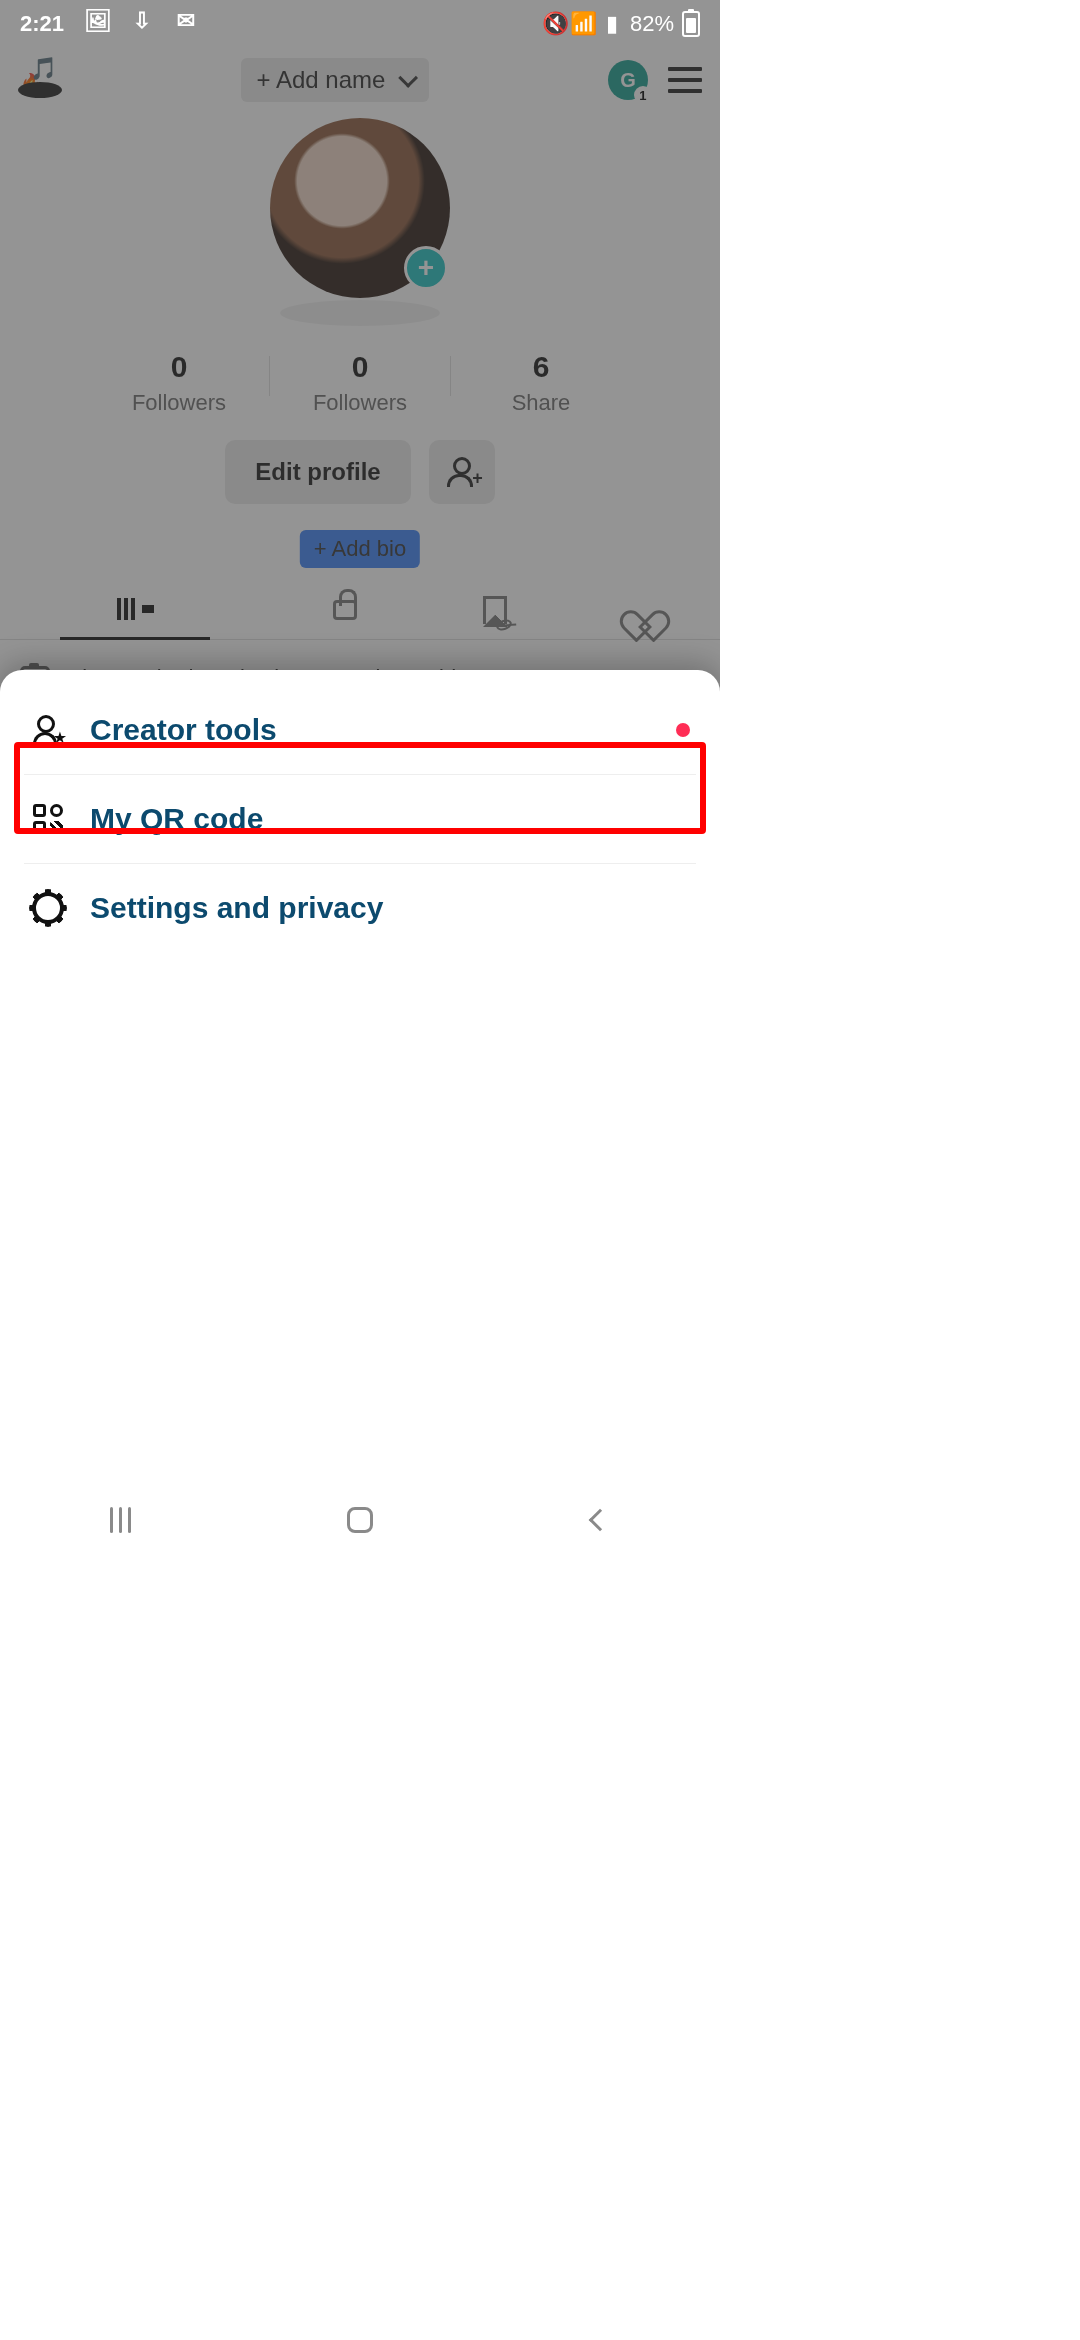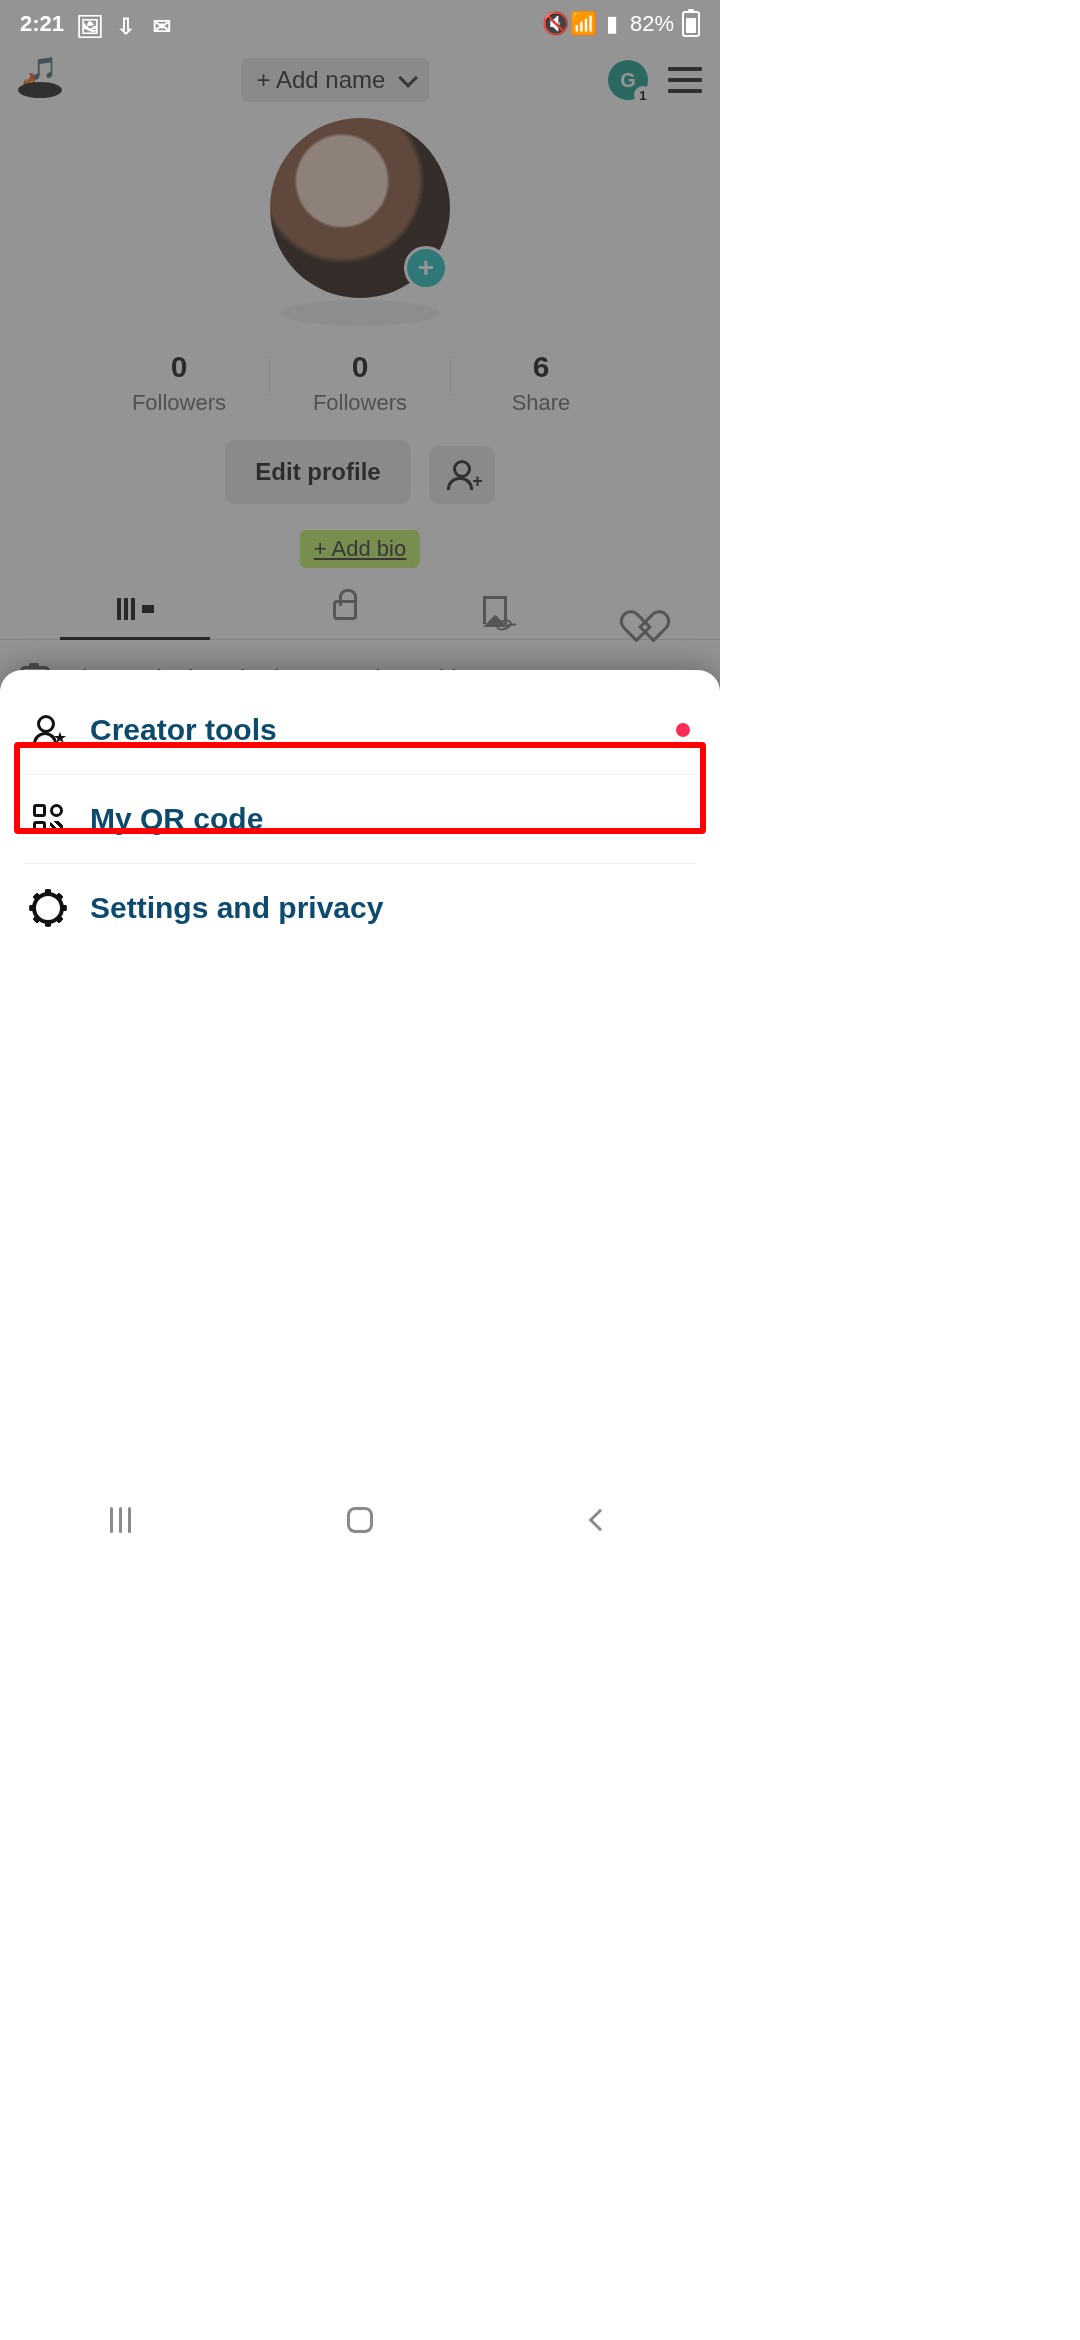--- a/index.html
+++ b/index.html
@@ -5,21 +5,21 @@
   * { box-sizing: border-box; margin: 0; padding: 0; }
   html, body { width: 720px; height: 1560px; font-family: -apple-system, Helvetica, Arial, sans-serif; background: #fff; overflow: hidden; }
   .screen { position: relative; width: 720px; height: 1560px; background: #f7f7f7; }
 
   
   .bg { position:absolute; inset:0; background:#ffffff; }
   .dim-overlay { position:absolute; inset:0; background: rgba(60,60,60,0.55); }
 
   
   .status { position:absolute; top:0; left:0; right:0; height:48px; display:flex; justify-content:space-between; align-items:center; padding:0 20px; color:#fff; font-size:22px; }
-  .status-left { display:flex; align-items:flex-end; gap:16px; font-weight:600; }
+  .status-left { display:flex; align-items:flex-start; gap:24px; font-weight:600; }
   .status-right { display:flex; align-items:center; gap:8px; font-weight:500; }
   .sicon { width:20px; height:20px; display:inline-flex; align-items:center; justify-content:center; }
   .batt { width:18px; height:26px; border:2px solid #fff; border-radius:3px; position:relative; }
   .batt::after{content:"";position:absolute;top:-4px;left:4px;right:4px;height:3px;background:#fff;border-radius:1px;}
   .batt-fill{position:absolute;left:2px;right:2px;bottom:2px;top:5px;background:#fff;border-radius:1px;}
 
   
   .header { position:absolute; top:50px; left:0; right:0; height:60px; display:flex; align-items:center; justify-content:space-between; padding:0 18px; }
   .logo { width:44px; height:44px; position:relative; }
   .logo-disc{position:absolute;bottom:4px;left:0;width:44px;height:16px;background:#222;border-radius:50%;}
@@ -40,29 +40,29 @@
   .avatar-shadow{position:absolute;top:300px;left:50%;transform:translateX(-50%);width:160px;height:26px;border-radius:50%;background:rgba(0,0,0,0.06);}
 
   
   .stats{position:absolute;top:340px;left:0;right:0;display:flex;justify-content:center;gap:0;}
   .stat{width:180px;text-align:center;padding:10px 0;}
   .stat .num{font-size:30px;font-weight:700;color:#141414;}
   .stat .lbl{font-size:22px;color:#6b6b6b;margin-top:6px;}
   .vline{width:1px;height:40px;background:#ddd;margin-top:16px;}
 
   
-  .btnrow{position:absolute;top:440px;left:0;right:0;display:flex;justify-content:center;gap:18px;padding:0 40px;align-items:flex-end;}
+  .btnrow{position:absolute;top:440px;left:0;right:0;display:flex;justify-content:center;gap:18px;padding:0 40px;}
   .pill{background:#e9e9e9;border-radius:10px;padding:18px 30px;font-size:24px;font-weight:600;color:#1b1b1b;display:flex;align-items:center;justify-content:center;}
   .pill.small{padding:14px 18px;}
   .addfriend-icon{width:30px;height:30px;position:relative;}
   .addfriend-icon::before{content:"";position:absolute;top:0;left:6px;width:12px;height:12px;border:3px solid #222;border-radius:50%;}
   .addfriend-icon::after{content:"";position:absolute;bottom:0;left:0;width:20px;height:10px;border:3px solid #222;border-bottom:none;border-radius:12px 12px 0 0;}
   .addfriend-plus{position:absolute;right:-6px;bottom:-2px;font-size:18px;font-weight:800;color:#222;}
 
-  .addbio{position:absolute;top:530px;left:50%;transform:translateX(-50%);background:#bef264;border-radius:6px;padding:6px 14px;font-size:22px;color:#333;text-decoration:underline;}
+  .addbio{position:absolute;top:530px;left:50%;transform:translateX(-50%);background:#3b82f6;border-radius:6px;padding:6px 14px;font-size:22px;color:#333;}
 
   
   .tabs{position:absolute;top:580px;left:0;right:0;height:60px;display:flex;border-bottom:1px solid #ddd;}
   .tab{flex:1;display:flex;align-items:center;justify-content:center;}
   .tab.active{border-bottom:3px solid #111;margin:0 60px -1px;}
 
   .grid-ic{display:flex;gap:3px;align-items:flex-end;}
   .grid-ic span{width:4px;height:22px;background:#111;}
   .grid-ic .tri{width:0;height:0;border-left:6px solid transparent;border-right:6px solid transparent;border-top:8px solid #111;margin-left:4px;align-self:center;}
 

